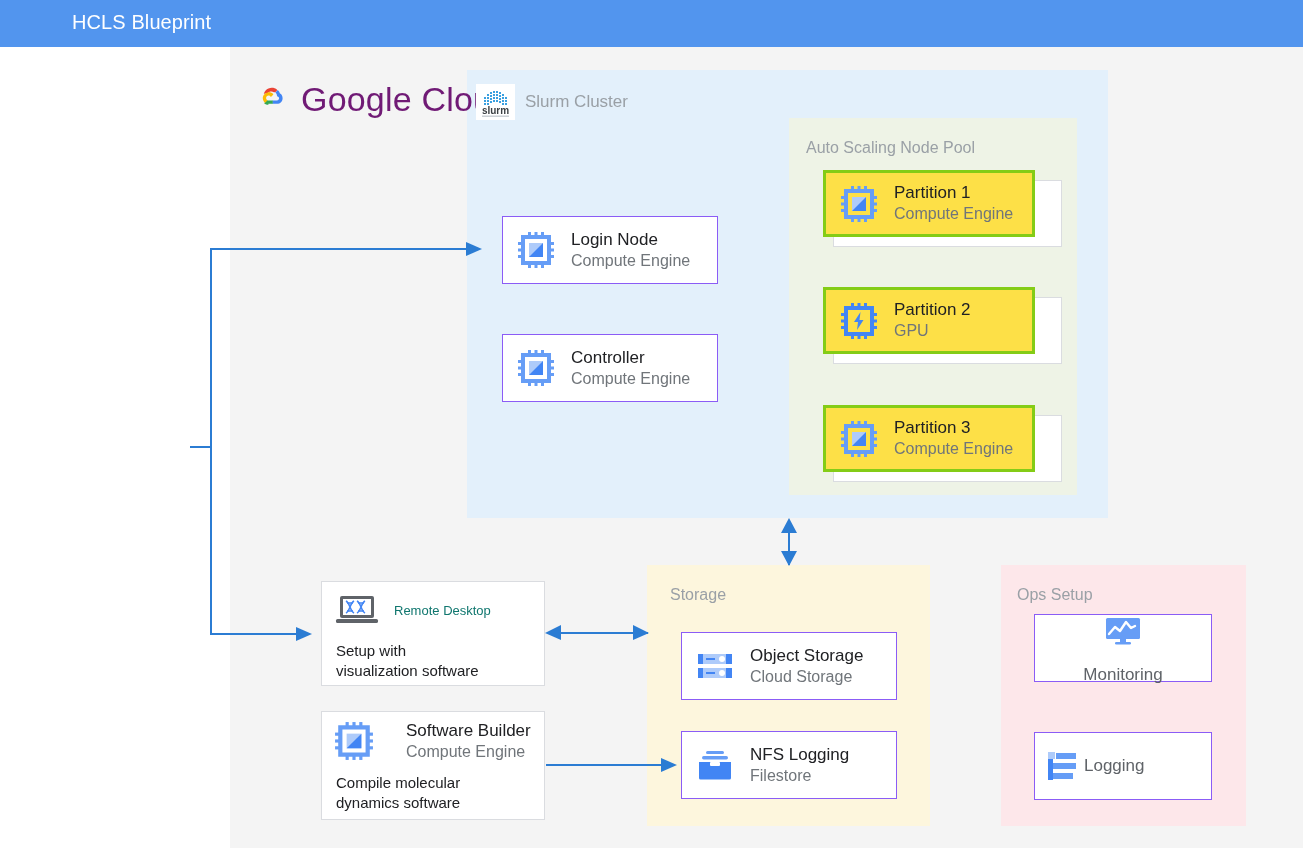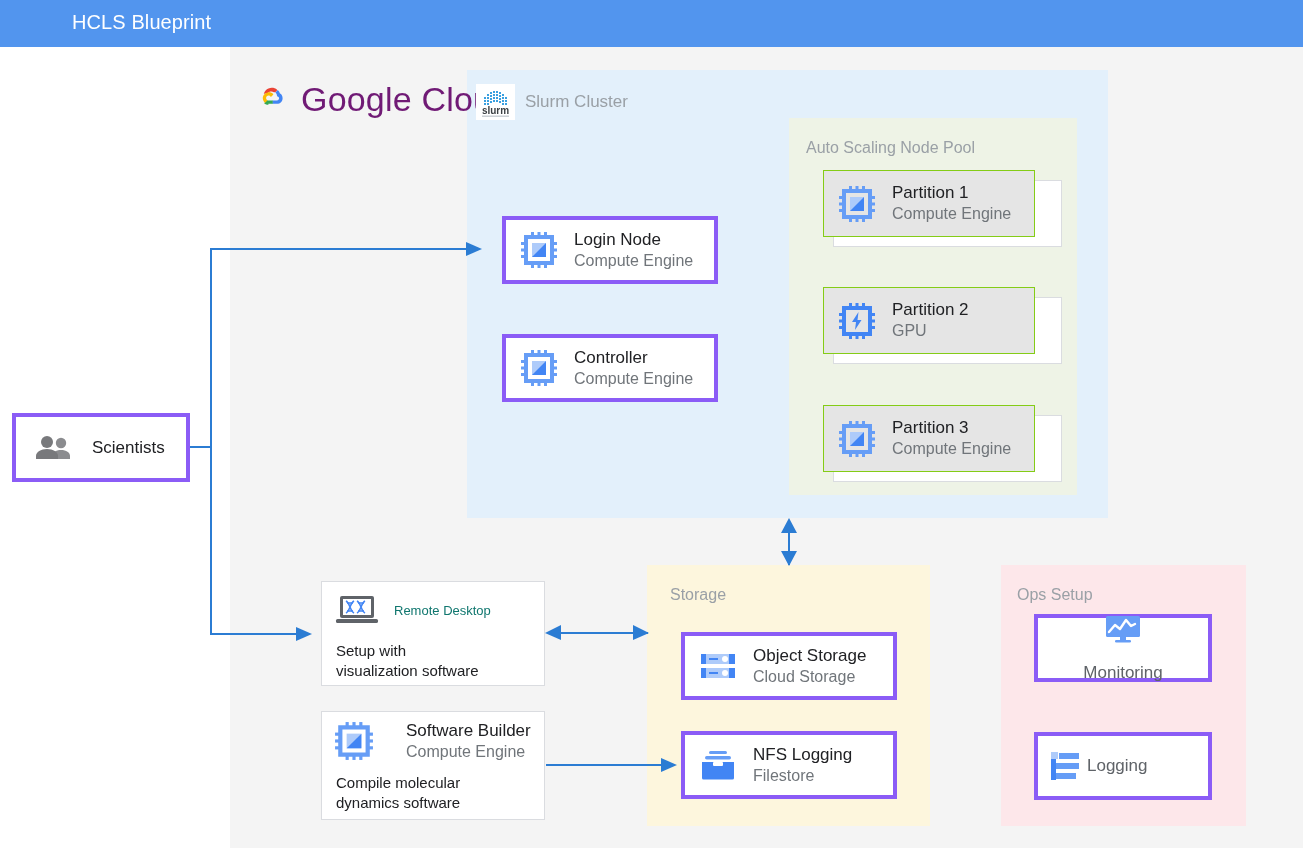--- a/index.html
+++ b/index.html
@@ -78,24 +78,23 @@
     font-size: 34px;
     color: #701a75;
     letter-spacing: .2px;
     white-space: nowrap;
   }
 
   
   .card {
     position: absolute;
     background: #ffffff;
-    border: 4px solid #8b5cf6;
+    border: 1px solid #8b5cf6;
     box-sizing: border-box;
     display: flex;
-    align-items: center;
   }
   .card-inner {
     display: flex; align-items: center;
     gap: 16px;
     padding: 0 14px;
     width: 100%;
     box-sizing: border-box;
   }
   .card-icon {
     flex: 0 0 auto;
@@ -110,22 +109,22 @@
   .stack { position: absolute; }
   .stack .shadow {
     position: absolute;
     background: #ffffff;
     border: 1px solid #dadce0;
     box-sizing: border-box;
   }
   .stack .front {
     position: absolute;
     left: 0; top: 0;
-    background: #e5e5e5;
-    border: 1px solid #84cc16;
+    background: #fde047;
+    border: 3px solid #84cc16;
     box-sizing: border-box;
     display: flex; align-items: center;
   }
 
   
   .card-annot {
     position: absolute;
     background: #ffffff;
     border: 1px solid #dadce0;
     box-sizing: border-box;
@@ -258,33 +257,20 @@
     </svg>
   </div>
 
   <div>
     <div class="conn" style="left:546px; top:764px; width:120px; height:2px;"></div>
     <svg class="arrow-svg" style="left:661px; top:757px;" width="20" height="18">
       <polygon points="0,1 16,8 0,15" fill="#2b7cd3"></polygon>
     </svg>
   </div>
 
-  <div class="card" style="left:12px; top:413px; width:178px; height:69px;">
-    <div class="card-inner" style="gap:18px; padding-left:18px;">
-      <span class="card-icon">
-        <svg width="40" height="28" viewBox="0 0 40 28">
-          <circle cx="13" cy="8" r="6" fill="#78797c"></circle>
-          <circle cx="27" cy="9" r="5.2" fill="#8b8c8f"></circle>
-          <path d="M27 16c-5.2 0-9 2.6-9 5.9V25h18v-3.1c0-3.3-3.8-5.9-9-5.9z" fill="#8b8c8f"></path>
-          <path d="M13 15c-6.2 0-11 3.1-11 6.9V25h22v-3.1C24 18.1 19.2 15 13 15z" fill="#78797c"></path>
-        </svg>
-      </span>
-      <span class="card-title-only" style="color:#202124;">Scientists</span>
-    </div>
-  </div>
 
   <div class="card" style="left:502px; top:216px; width:216px; height:68px;">
     <div class="card-inner">
       <span class="card-icon">
         <svg width="38" height="38" viewBox="0 0 38 38">
           <g fill="#669df6">
             <rect x="11" y="1" width="3" height="5"></rect>
               <rect x="17.5" y="1" width="3" height="5"></rect>
               <rect x="24" y="1" width="3" height="5"></rect>
             <rect x="11" y="32" width="3" height="5"></rect>

